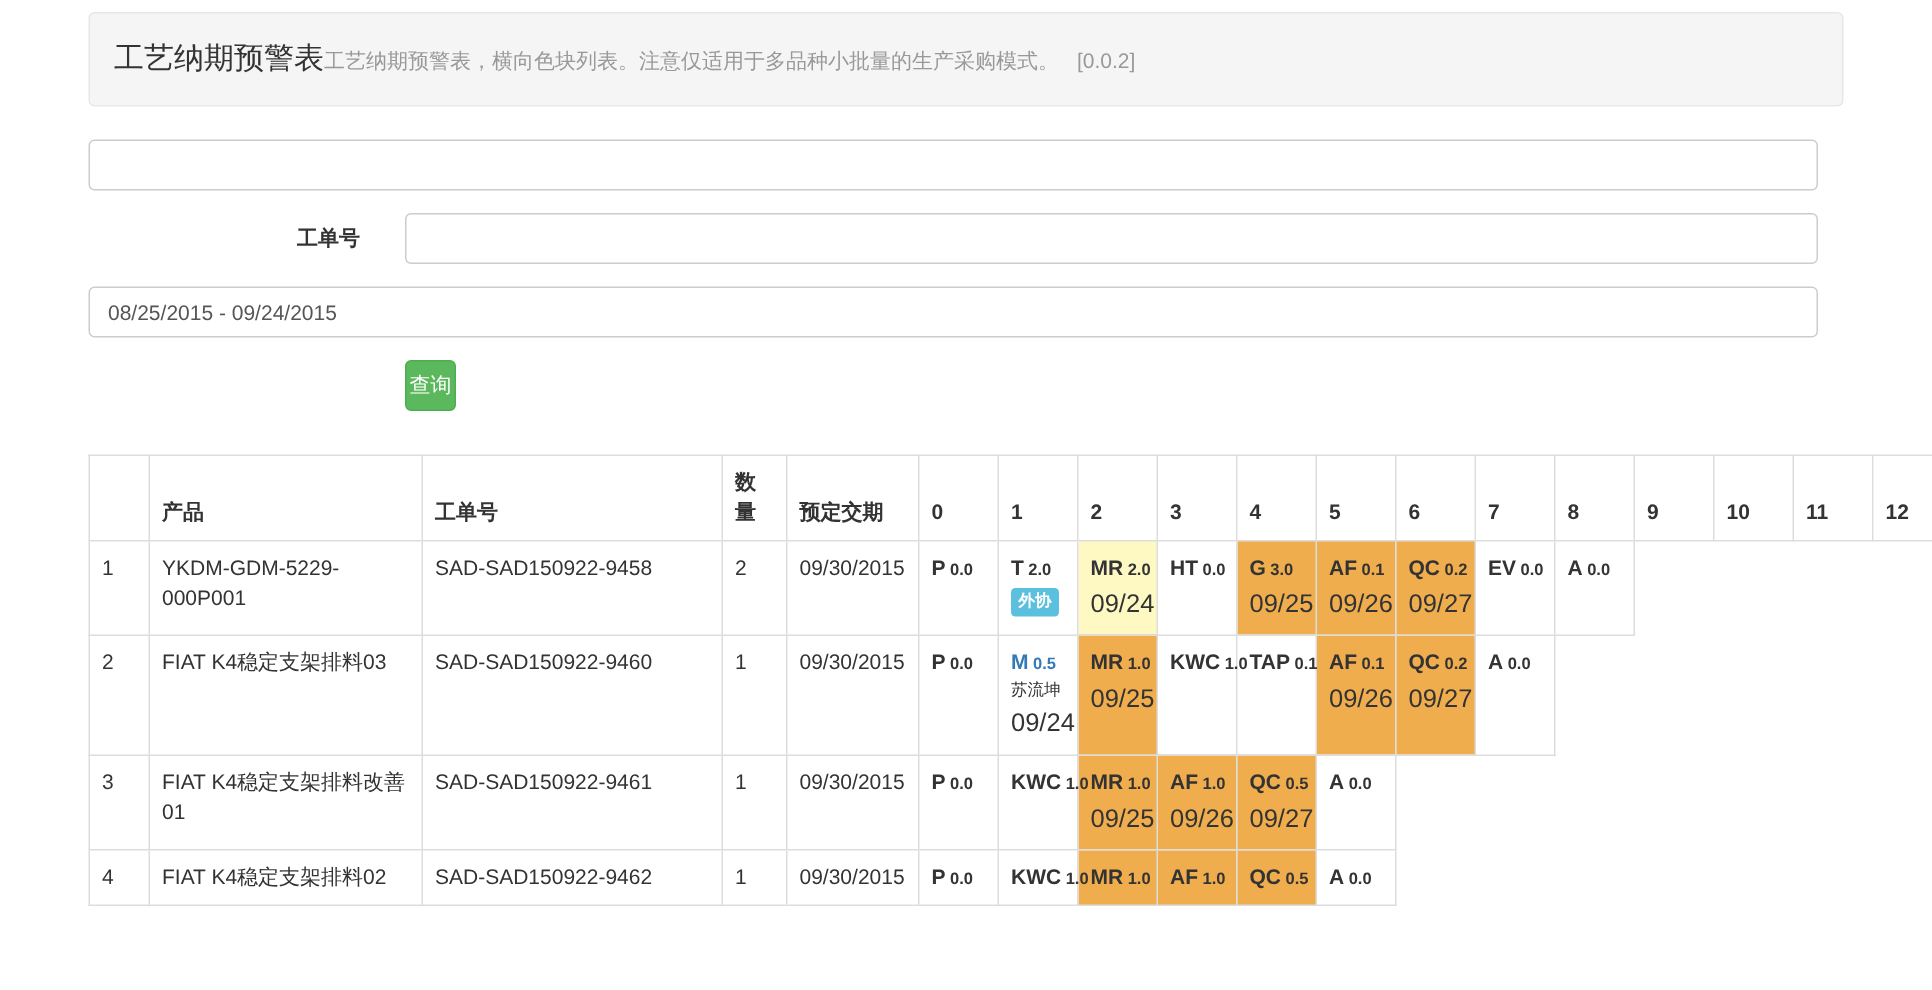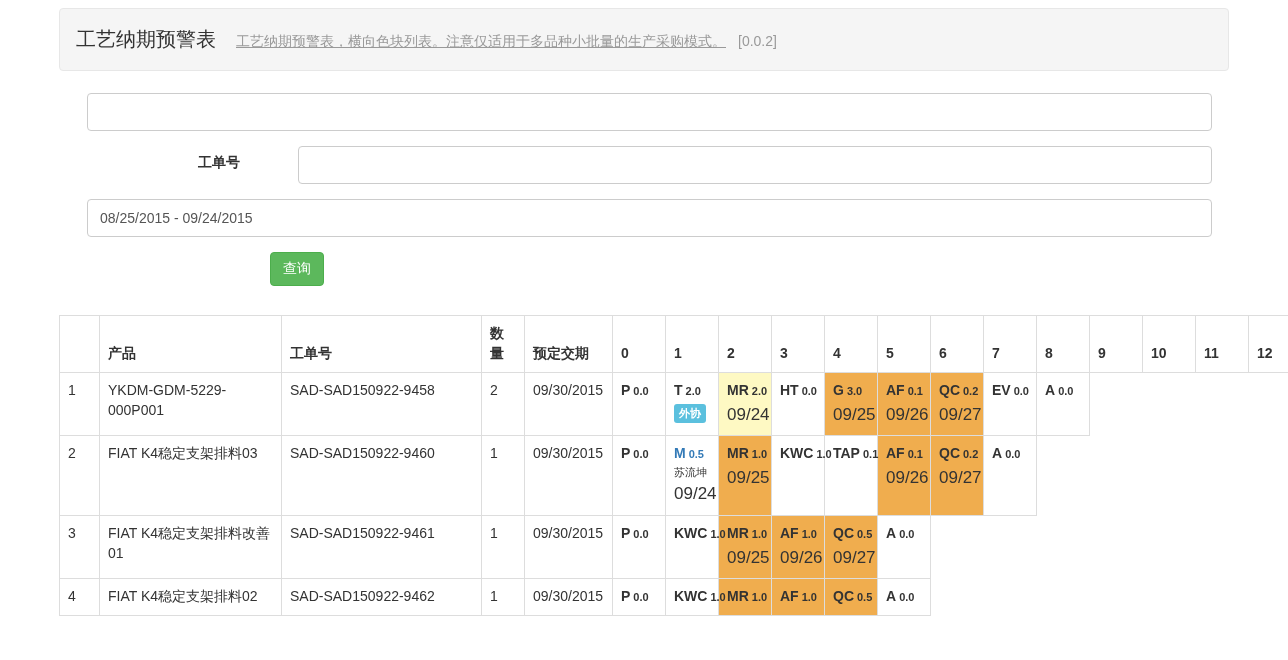--- a/index.html
+++ b/index.html
@@ -12,39 +12,39 @@
   }
   .page { padding-left: 59px; padding-top: 8px; }
 
   
   .panel {
     width: 1170px; background: #f5f5f5;
     border: 1px solid #e7e7e7; border-radius: 4px;
     padding: 16px; margin-bottom: 22px;
   }
   .title { font-size: 20px; color: #333; text-align: right; }
-  .subtitle { font-size: 14px; color: #999; margin-left: 20px; text-decoration: underline; }
+  .subtitle { font-size: 14px; color: #999; margin-left: 0; }
   .version { font-size: 14px; color: #999; margin-left: 12px; }
 
   
   .form { width: 1153px; }
   .form-row { display: flex; margin-bottom: 15px; }
   .form-label {
     width: 181px; margin-right: 30px; text-align: right;
     font-weight: bold; padding-top: 7px; font-size: 14px;
   }
   .form-input {
     flex: 1; height: 34px; border: 1px solid #ccc; border-radius: 4px;
-    padding: 18px 12px; font-size: 14px; color: #555;
-    font-family: inherit; outline: none; background: #fff; margin-left: 28px;
+    padding: 6px 12px; font-size: 14px; color: #555;
+    font-family: inherit; outline: none; background: #fff;
   }
   .btn-row { margin-left: 211px; margin-top: 13px; margin-bottom: 0; }
   .btn-query {
     background: #5cb85c; border: 1px solid #4cae4c; color: #fff;
-    font-size: 14px; padding: 6px 12px; border-radius: 4px;
+    font-size: 14px; padding: 6px 2px; border-radius: 4px;
     cursor: pointer; font-family: inherit; line-height: 1.42857;
   }
 
   
   table { border-collapse: collapse; table-layout: fixed; margin-top: 29px; width: 1242px; }
   th, td { border: 1px solid #ddd; padding: 8px; text-align: left; font-size: 14px; }
   th { vertical-align: bottom; font-weight: bold; }
   td { vertical-align: top; }
   .col-index { width: 40px; }
   .col-product { width: 182px; }

